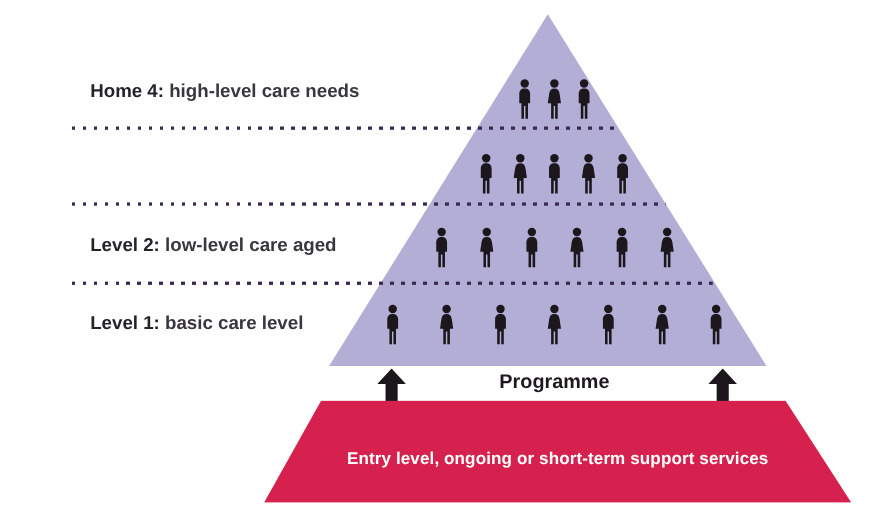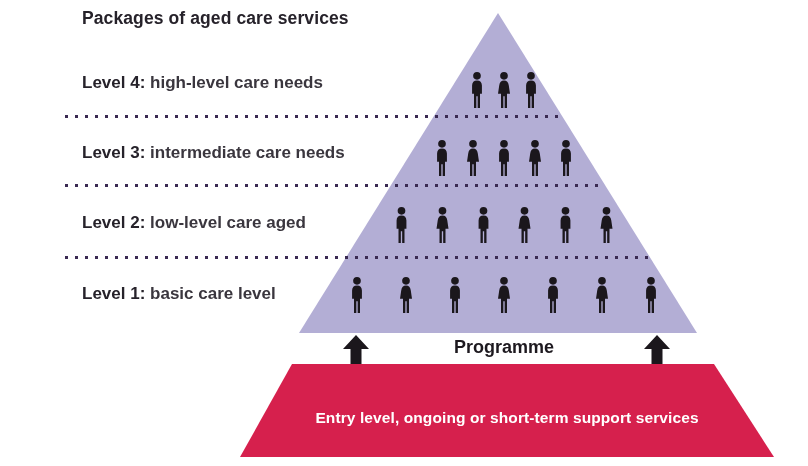--- a/index.html
+++ b/index.html
@@ -70,32 +70,27 @@
     color:var(--banner-text);font-size:15.5px;font-weight:bold;
     line-height:25px;text-align:center;letter-spacing:.1px;
   }
 </style>
 </head>
 <body>
 
 <div class="canvas">
 
   <div class="title">
-    <div>Packages of aged care services</div>
   </div>
 
   <div class="pyramid"></div>
 
   <div class="level-row lv4">
-    <span class="lbl">Level 4:</span>
+    <span class="lbl">Home 4:</span>
     <span class="desc">high-level care needs</span>
-  </div>
-  <div class="level-row lv3">
-    <span class="lbl">Level 3:</span>
-    <span class="desc">intermediate care needs</span>
   </div>
   <div class="level-row lv2">
     <span class="lbl">Level 2:</span>
     <span class="desc">low-level care aged</span>
   </div>
   <div class="level-row lv1">
     <span class="lbl">Level 1:</span>
     <span class="desc">basic care level</span>
   </div>
 

